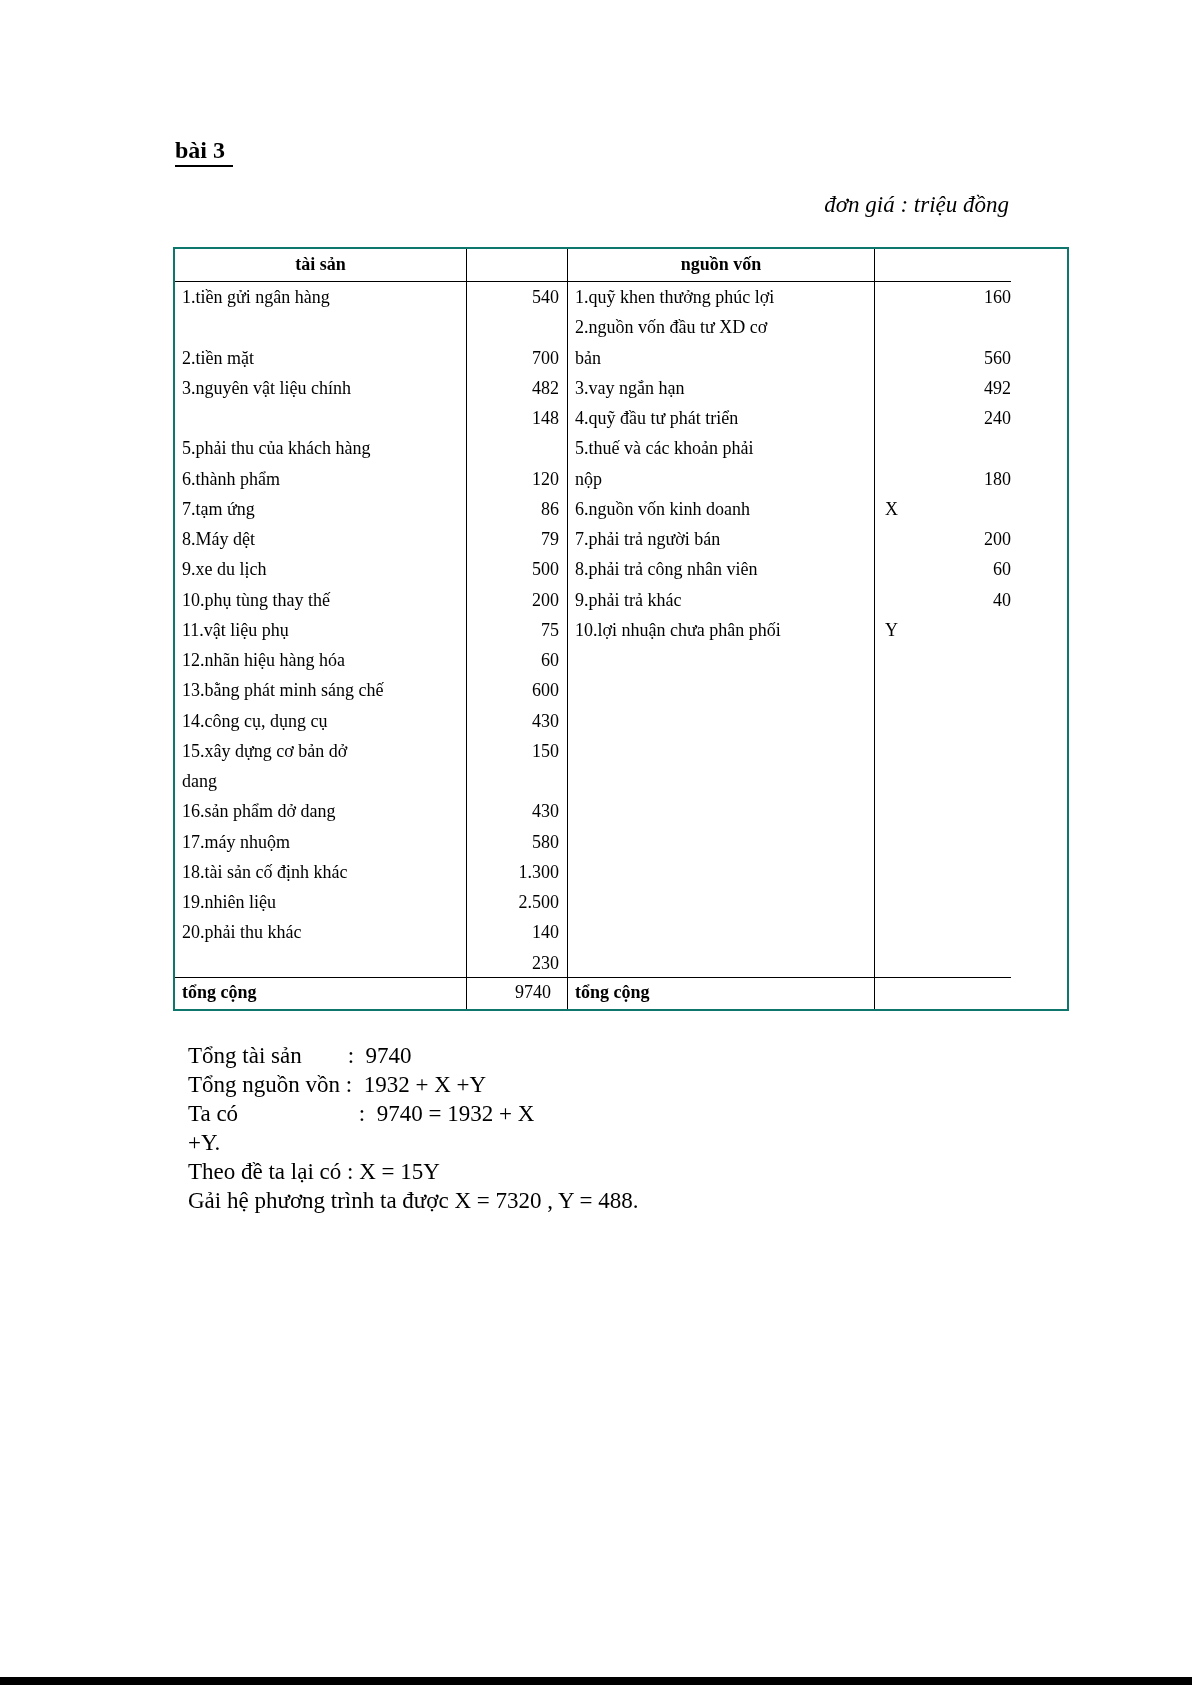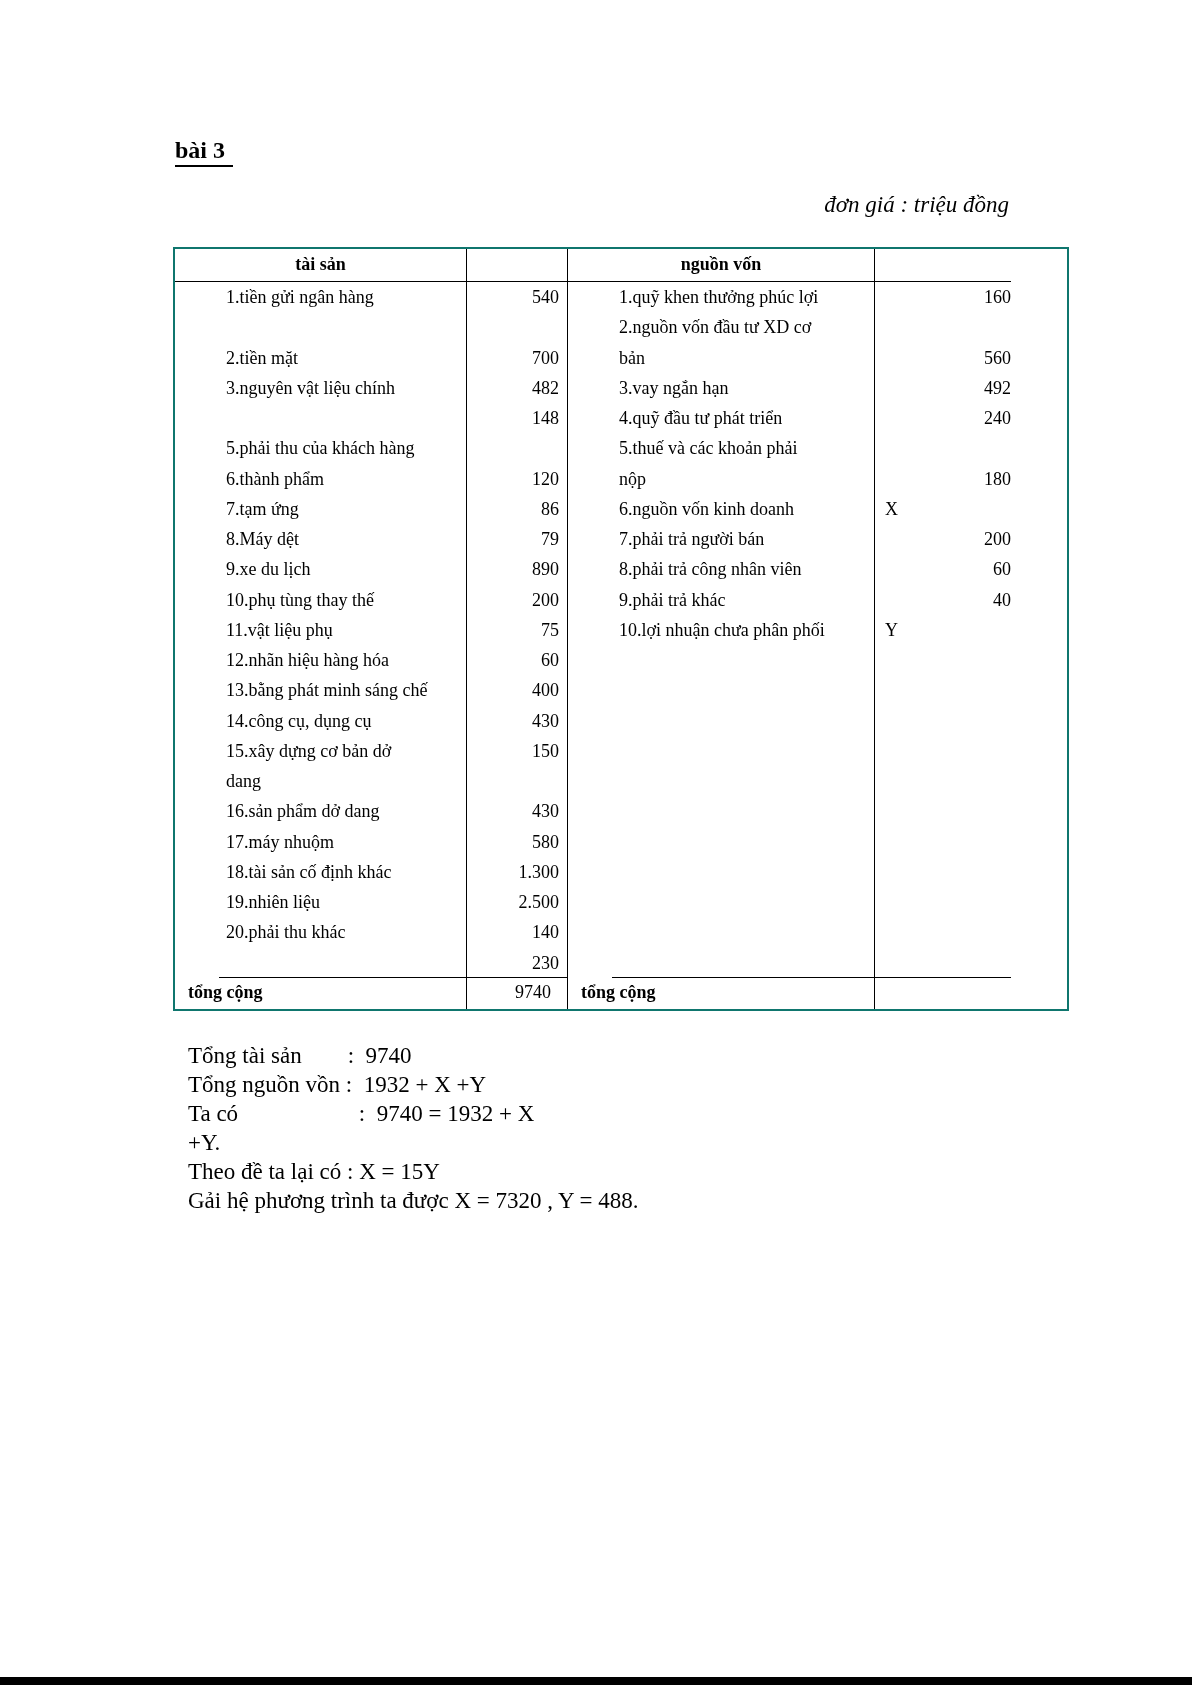--- a/index.html
+++ b/index.html
@@ -36,28 +36,28 @@
     box-sizing:border-box;
     font-size:18px;
   }
   .cell { box-sizing:border-box; border-right:1.5px solid #000; border-bottom:1.5px solid #000; overflow:hidden; }
   .cell.lastcol { border-right:none; }
   .cell.lastrow { border-bottom:none; }
 
   .hcell { font-weight:bold; text-align:center; line-height:31px; white-space:nowrap; }
 
   .bodycell { padding-top:0; }
-  .labels { padding-left:7px;margin-left:44px; }
+  .labels { padding-left:7px; }
   .tline { height:30.26px; line-height:30.26px; white-space:nowrap; }
   .col2 .tline { text-align:right; padding-right:8px; }
   .col4 .tline { text-align:right; }
   .col4 .tline.left { text-align:left; padding-left:10px; padding-right:0; }
 
   .totcell { line-height:28px; white-space:nowrap; }
-  .totlabel { font-weight:bold; padding-left:13px; }
+  .totlabel { font-weight:bold; padding-left:7px; }
   .totval { text-align:right; padding-right:16px; }
 
   .summary {
     position:absolute; left:188px; top:1042px;
     font-size:23px; line-height:28.9px;
   }
   .summary .sline { white-space:pre; }
 
   .bottombar {
     position:absolute; left:0; top:1677px;
@@ -108,25 +108,25 @@
     <div class="cell bodycell col2">
         <div class="tline">540</div>
         <div class="tline"></div>
         <div class="tline">700</div>
         <div class="tline">482</div>
         <div class="tline">148</div>
         <div class="tline"></div>
         <div class="tline">120</div>
         <div class="tline">86</div>
         <div class="tline">79</div>
-        <div class="tline">890</div>
+        <div class="tline">500</div>
         <div class="tline">200</div>
         <div class="tline">75</div>
         <div class="tline">60</div>
-        <div class="tline">400</div>
+        <div class="tline">600</div>
         <div class="tline">430</div>
         <div class="tline">150</div>
         <div class="tline"></div>
         <div class="tline">430</div>
         <div class="tline">580</div>
         <div class="tline">1.300</div>
         <div class="tline">2.500</div>
         <div class="tline">140</div>
         <div class="tline">230</div>
       </div>

